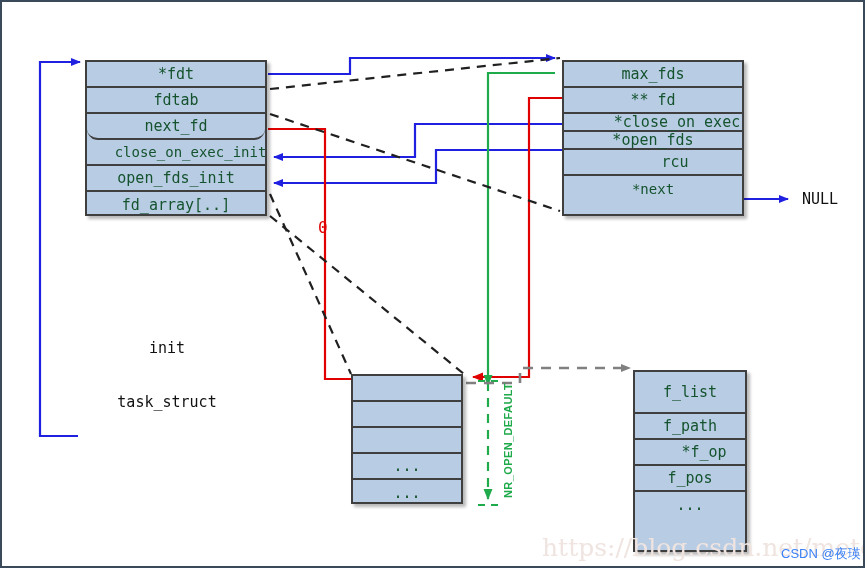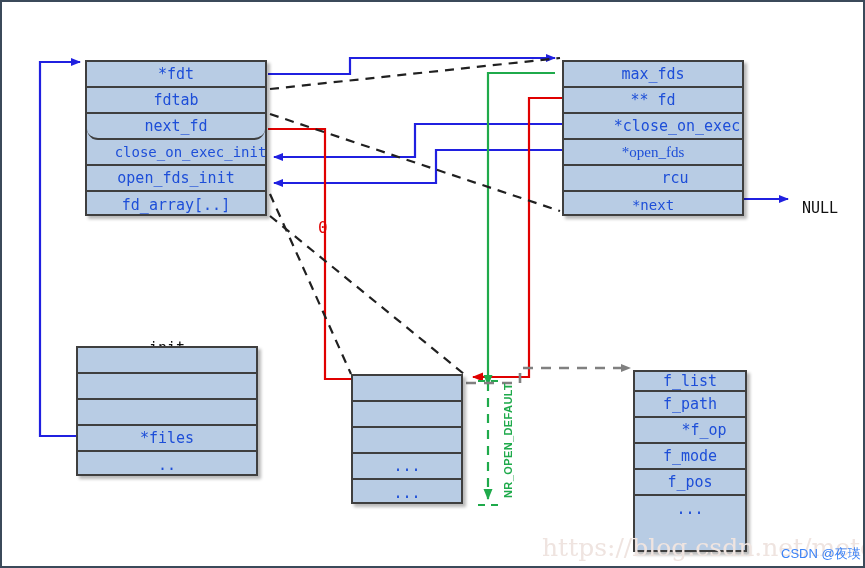--- a/index.html
+++ b/index.html
@@ -7,28 +7,28 @@
   #page{position:relative;width:865px;height:568px;background:#fff;
         border:2px solid #3b4a5a;box-sizing:border-box;overflow:hidden;}
   .canvas{position:absolute;left:0;top:0;width:865px;height:568px;}
   svg.canvas{pointer-events:none;}
 
   .struct{position:absolute;box-sizing:border-box;
           border:2px solid #3f3f3f;background:#b8cce4;
           box-shadow:3px 3px 3px rgba(0,0,0,.28);}
   .row{box-sizing:border-box;border-bottom:2px solid #3f3f3f;
        display:flex;align-items:center;justify-content:center;
-       color:#1d4ed8;white-space:nowrap;}
+       color:#14532d;white-space:nowrap;}
   .row:last-child{border-bottom:none;}
 
   .caption{position:absolute;text-align:center;color:#111;
            line-height:1.22;white-space:pre;}
 
   .lbl{position:absolute;white-space:nowrap;}
-  .lbl-null{color:#111;margin-top:9px;}
+  .lbl-null{color:#111;}
   .lbl-zero{color:#e00000;}
   .lbl-nr{color:#1faa4b;font-family:"Liberation Sans",sans-serif;
           font-size:11px;font-weight:bold;letter-spacing:.4px;
           transform:rotate(-90deg);transform-origin:left top;}
 
   .wm{position:absolute;white-space:nowrap;pointer-events:none;}
   .wm-url{left:540px;top:531px;font-size:25px;color:#efe4e0;
           font-family:"DejaVu Serif","Liberation Serif",serif;}
   .wm-csdn{left:779px;top:543px;font-size:13px;color:#3b82f6;
            font-family:"Liberation Sans",sans-serif;}
@@ -123,57 +123,49 @@
     <div class="row" style="height:26px;font-size:15px;">fd_array[..]</div>
   </div>
 
   <div class="caption" style="left:560px;top:22px;width:182px;font-size:15px;">
     <div>fdtab</div>
     <div>struct fdtable</div>
   </div>
   <div class="struct" style="left:560px;top:58px;width:182px;height:156px;">
     <div class="row" style="height:26px;font-size:15px;">max_fds</div>
     <div class="row" style="height:26px;font-size:15px;">** fd</div>
-    <div class="row" style="height:26px;font-size:15px;padding-left:48px;">*close_on_exec</div>
-    <div class="row" style="height:26px;font-size:15px;font-family:Liberation Serif, serif;">*open_fds</div>
+    <div class="row" style="height:18px;font-size:15px;padding-left:48px;">*close_on_exec</div>
+    <div class="row" style="height:18px;font-size:15px;">*open_fds</div>
     <div class="row" style="height:26px;font-size:15px;padding-left:44px;">rcu</div>
     <div class="row" style="height:26px;font-size:14px;">*next</div>
   </div>
 
   <div class="caption" style="left:74px;top:300px;width:182px;font-size:15px;">
     <div>init</div>
     <div>task_struct</div>
-  </div>
-  <div class="struct" style="left:74px;top:344px;width:182px;height:130px;">
-    <div class="row" style="height:26px;font-size:15px;"></div>
-    <div class="row" style="height:26px;font-size:15px;"></div>
-    <div class="row" style="height:26px;font-size:15px;"></div>
-    <div class="row" style="height:26px;font-size:15px;">*files</div>
-    <div class="row" style="height:26px;font-size:15px;">..</div>
   </div>
 
   <div class="caption" style="left:352px;top:353px;width:112px;font-size:15px;">
     <div>file array</div>
   </div>
   <div class="struct" style="left:349px;top:372px;width:112px;height:130px;">
     <div class="row" style="height:26px;font-size:15px;"></div>
     <div class="row" style="height:26px;font-size:15px;"></div>
     <div class="row" style="height:26px;font-size:15px;"></div>
     <div class="row" style="height:26px;font-size:15px;">...</div>
     <div class="row" style="height:26px;font-size:15px;">...</div>
   </div>
 
   <div class="caption" style="left:631px;top:347px;width:114px;font-size:15px;">
     <div>struct file</div>
   </div>
   <div class="struct" style="left:631px;top:368px;width:114px;height:182px;">
-    <div class="row" style="height:20px;font-size:15px;">f_list</div>
+    <div class="row" style="height:42px;font-size:15px;">f_list</div>
     <div class="row" style="height:26px;font-size:15px;">f_path</div>
     <div class="row" style="height:26px;font-size:15px;padding-left:28px;">*f_op</div>
-    <div class="row" style="height:26px;font-size:15px;">f_mode</div>
     <div class="row" style="height:26px;font-size:15px;">f_pos</div>
     <div class="row" style="height:26px;font-size:15px;">...</div>
   </div>
 
   <div class="lbl lbl-null" style="left:800px;top:188px;font-size:15px;">NULL</div>
 
   <div class="lbl lbl-zero" style="left:316px;top:216px;font-size:16px;">0</div>
 
   <div class="lbl lbl-nr" style="left:500px;top:496px;">NR_OPEN_DEFAULT</div>
 

